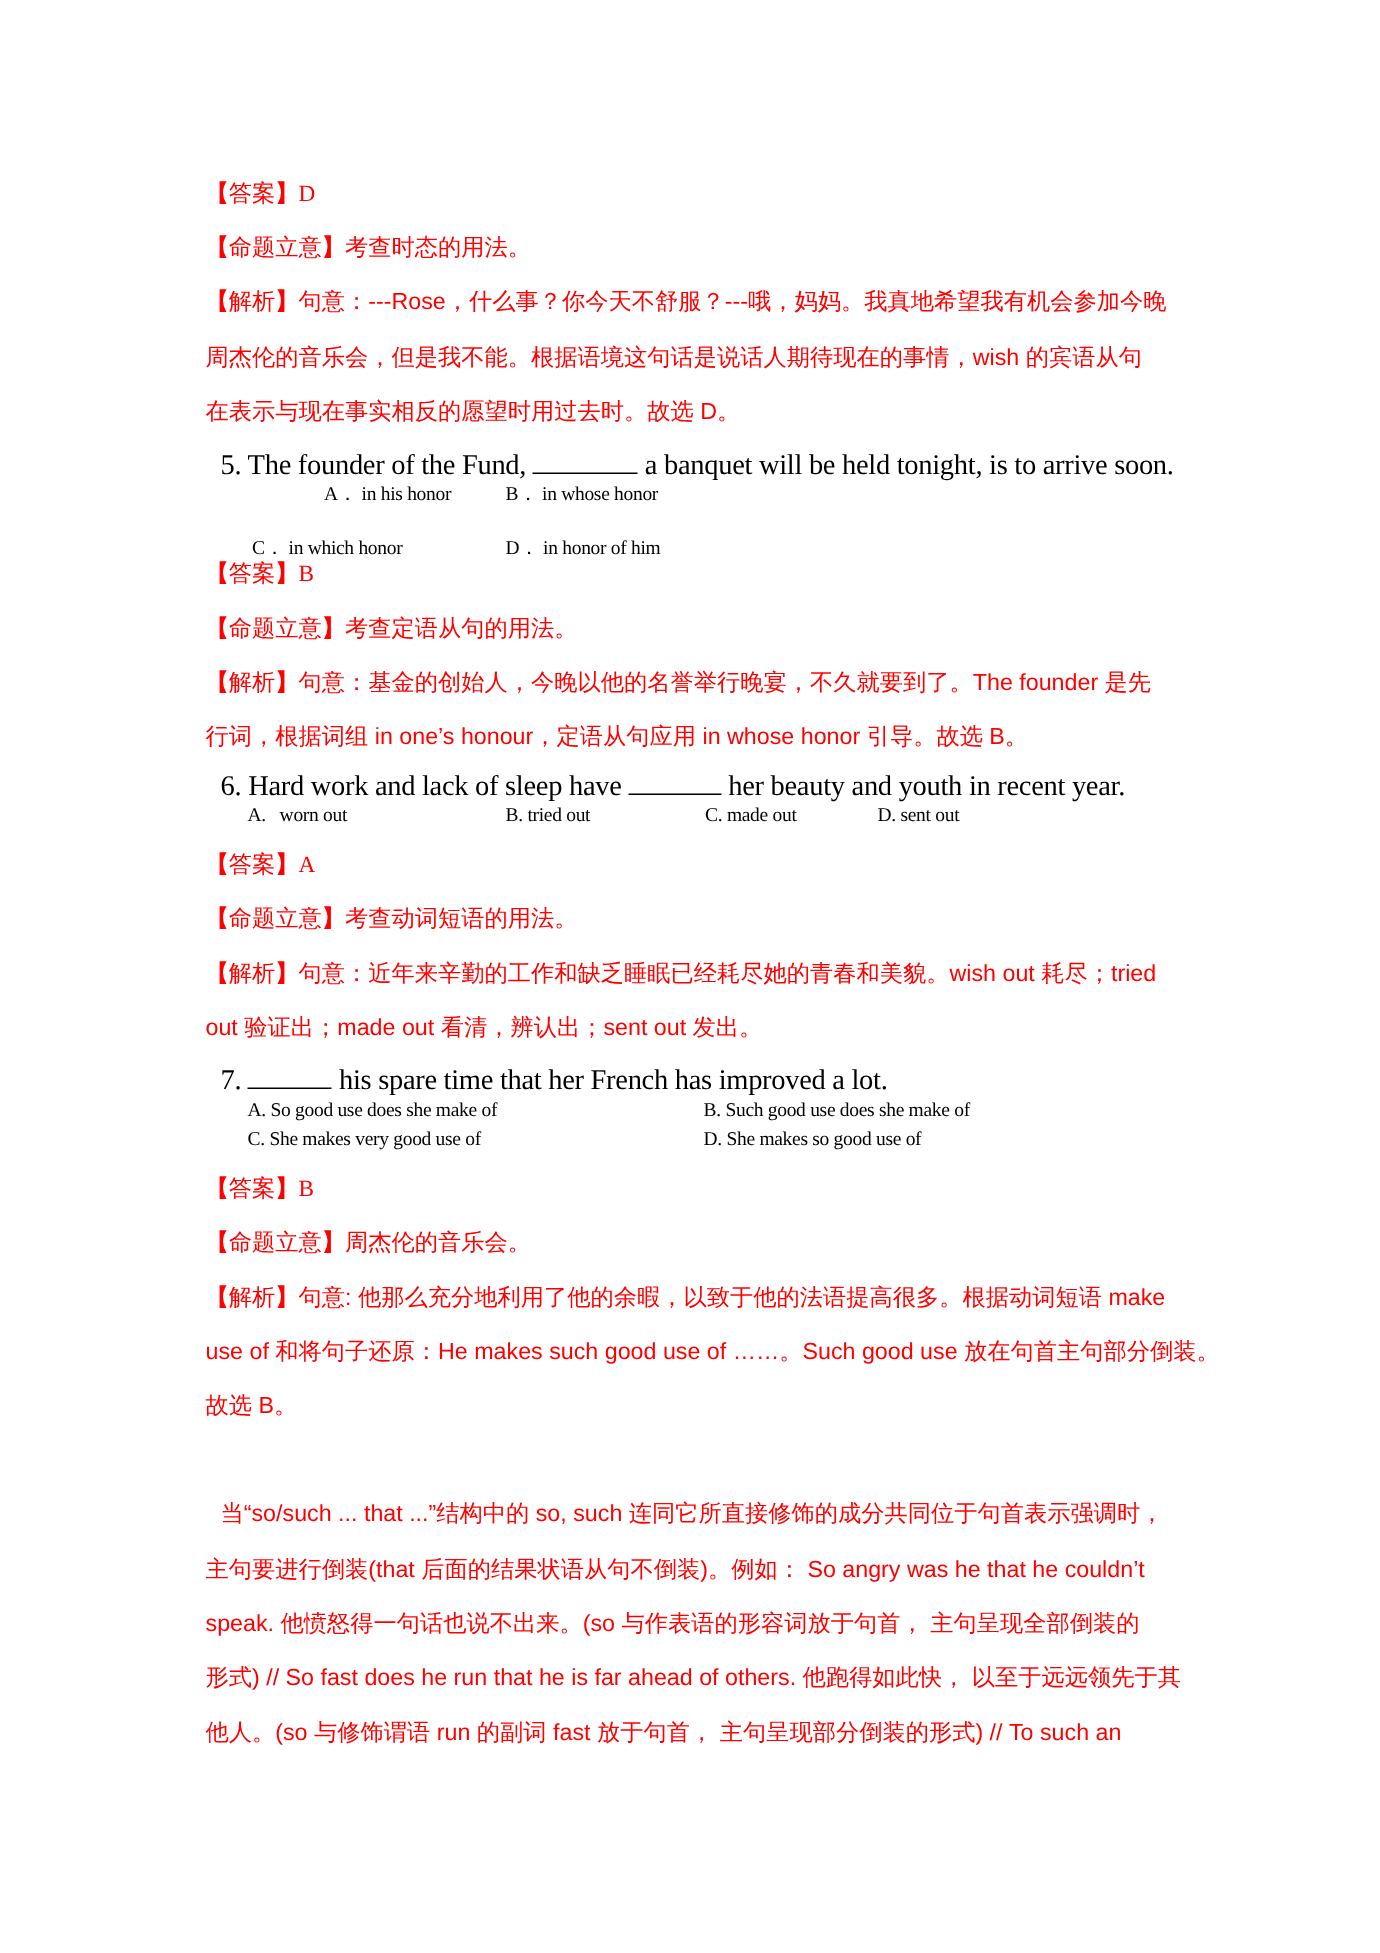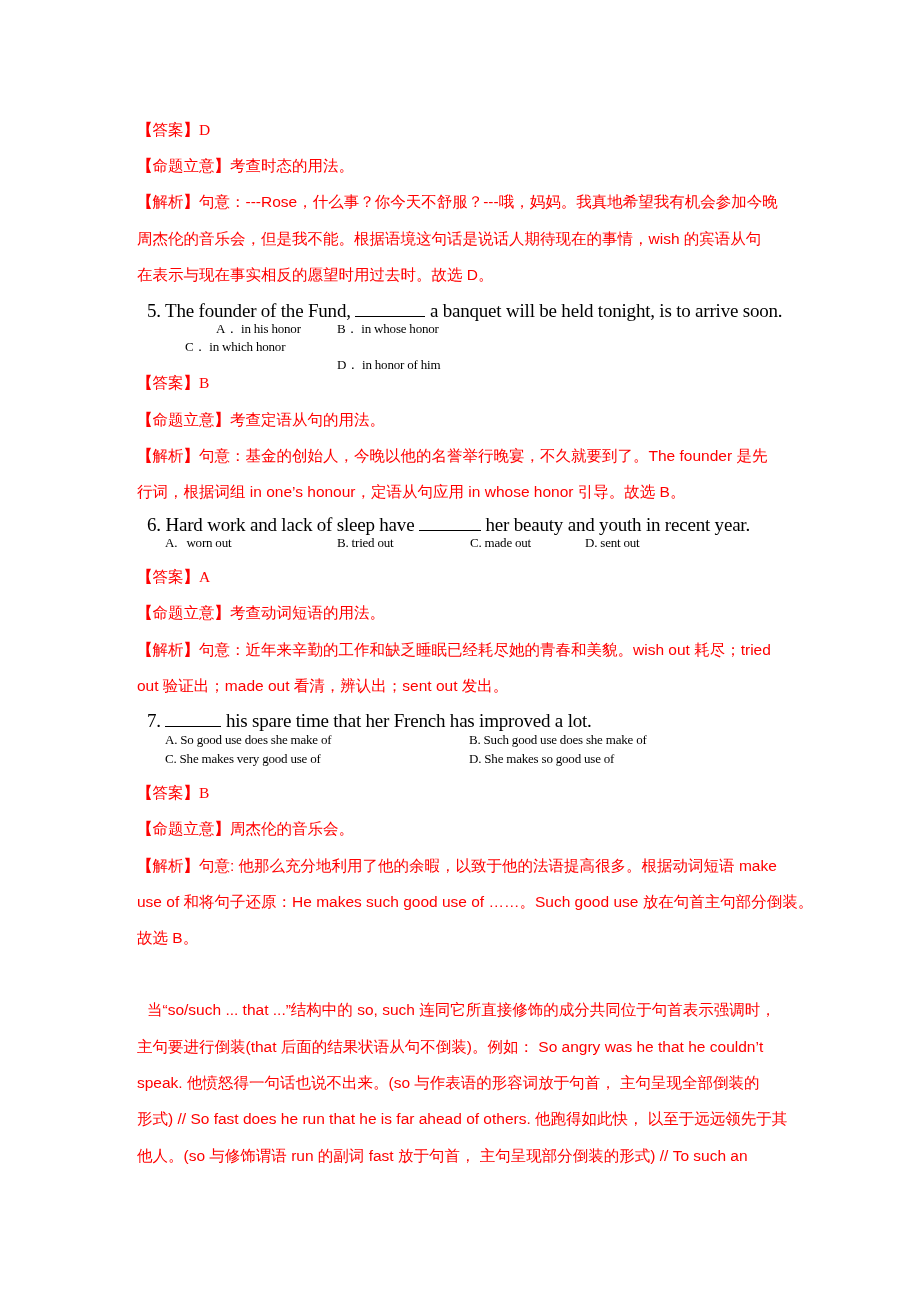--- a/index.html
+++ b/index.html
@@ -89,21 +89,21 @@
     <span>The founder of the Fund,</span>
     <span class="blank" style="width:70px;"></span>
     <span>a banquet will be held tonight, is to arrive soon.</span>
   </div>
   <div class="opt" style="left:168px; top:320px;margin-left:48px;">
     <span>A．</span>&nbsp;<span>in his honor</span>
   </div>
   <div class="opt" style="left:337px; top:320px;">
     <span>B．</span>&nbsp;<span>in whose honor</span>
   </div>
-  <div class="opt" style="left:168px; top:338px;margin-left:17px;">
+  <div class="opt" style="left:168px; top:356px;">
     <span>C．</span>&nbsp;<span>in which honor</span>
   </div>
   <div class="opt" style="left:337px; top:356px;">
     <span>D．</span>&nbsp;<span>in honor of him</span>
   </div>
 
   <div class="line" style="top:373px;">
     <span class="bracket">【</span><span class="tag">答案</span><span class="bracket">】</span><span class="ans">B</span>
   </div>
   <div class="line" style="top:410px;">

